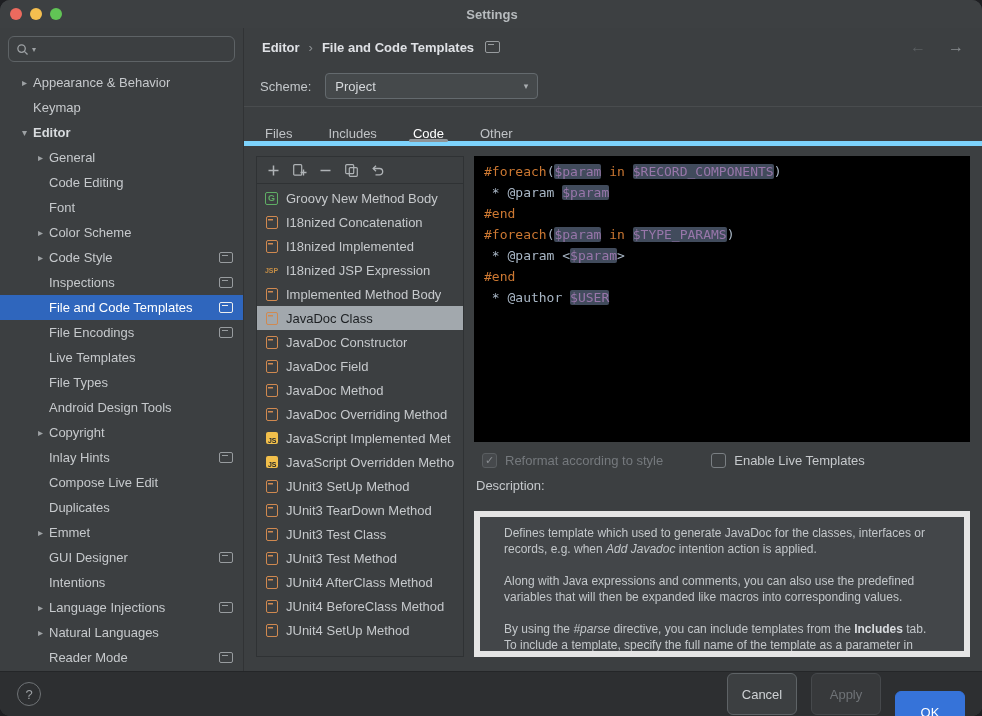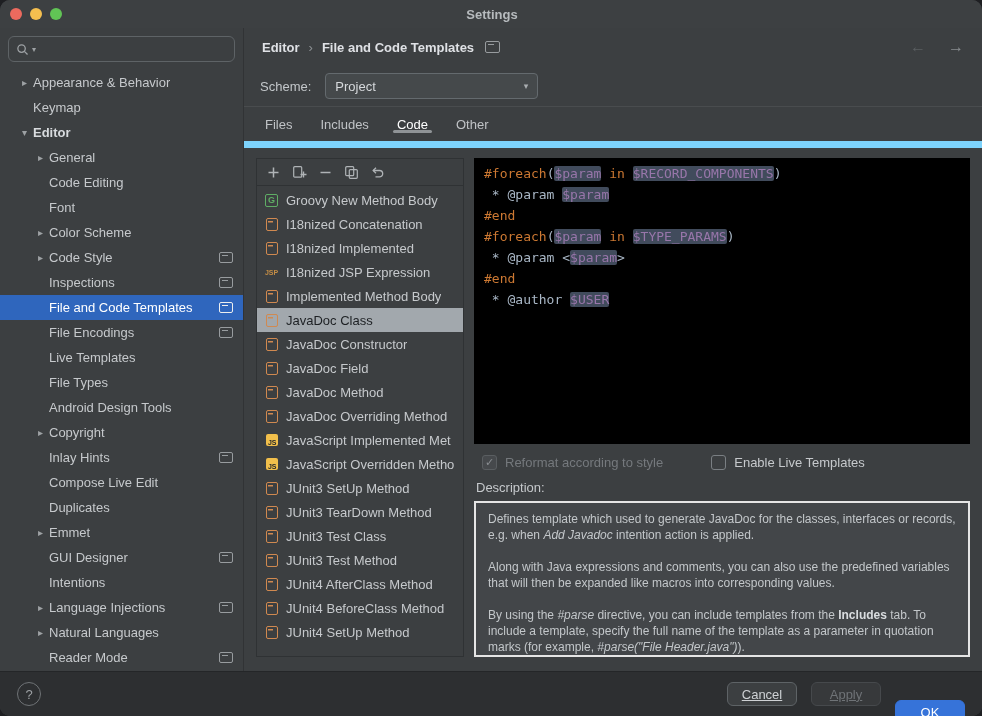--- a/index.html
+++ b/index.html
@@ -34,21 +34,21 @@
   .crumbsep{color:#8b8f92;font-size:13px;}
   .crumbicon{margin-left:2px;width:13px;height:10px;}
   .navarrows{margin-left:auto;display:flex;gap:22px;font-size:16px;line-height:1;}
   .arrow-back{color:#5b5f62;}
   .arrow-fwd{color:#8a8e91;}
   .schemerow{height:40px;flex:0 0 auto;display:flex;align-items:center;padding:0 16px;gap:14px;border-bottom:1px solid #494c4e;}
   .schemelabel{font-size:13px;color:#c3c7ca;}
   .combo{width:193px;height:24px;background:#45494b;border:1px solid #646a6e;border-radius:4px;
     display:flex;align-items:center;padding:0 9px;font-size:13px;color:#d6d9dc;}
   .combo .caret{margin-left:auto;color:#a9adb0;font-size:9px;}
-  .tabsrow{height:34px;flex:0 0 auto;display:flex;align-items:center;padding:0 8px;gap:2px;border-bottom:7px solid #7dd3fc;}
+  .tabsrow{height:34px;flex:0 0 auto;display:flex;align-items:flex-end;padding:0 8px;gap:10px;border-bottom:5px solid #7dd3fc;}
   .tab{padding:0 13px;font-size:13px;color:#c0c3c6;display:flex;align-items:center;position:relative;cursor:default;}
   .tab.active{color:#fff;}
   .tab.active::after{content:"";position:absolute;left:9px;right:9px;bottom:-1px;height:3px;background:#8f9396;border-radius:2px;}
   .content{flex:1;display:flex;padding:10px 12px 14px 12px;gap:10px;min-height:0;}
   
   .list-panel{width:206px;flex:0 0 auto;border:1px solid #2f3234;display:flex;flex-direction:column;min-height:0;}
   .list-toolbar{height:26px;flex:0 0 auto;display:flex;align-items:center;gap:11px;padding:0 9px;border-bottom:1px solid #2f3234;}
   .tbtn{width:15px;height:15px;display:flex;cursor:default;}
   .tbtn svg{width:15px;height:15px;}
   .tpl-list{flex:1;overflow:hidden;padding-top:2px;}
@@ -71,34 +71,34 @@
   .cl span.t{color:var(--code-text,#a9b7c6);}
   .cl span.vh{color:var(--code-variable,#9876aa);background:var(--code-var-bg,#414b5c);border-radius:2px;}
   .opts{height:36px;flex:0 0 auto;display:flex;align-items:center;gap:48px;padding:0 8px;}
   .cb{display:flex;align-items:center;gap:8px;font-size:13px;cursor:default;}
   .cb .box{width:15px;height:15px;border-radius:3px;box-sizing:border-box;display:flex;align-items:center;justify-content:center;font-size:11px;}
   .cb.disabled .box{background:#46494c;border:1px solid #5a5e61;color:#8b8f93;}
   .cb.disabled .cblabel{color:#75797d;}
   .cb.normal .box{background:transparent;border:1px solid #7a7f83;color:transparent;}
   .cb.normal .cblabel{color:#c6c9cc;}
   .desc-label{font-size:13px;color:#c6c9cc;padding:0 2px 6px;}
-  .desc-box{flex:1;border:2px solid #e5e5e5;background:#434649;padding:8px 12px;font-size:12px;
-    line-height:16px;color:#c3c7ca;overflow:hidden;min-height:0;}
+  .desc-box{flex:1;border:6px solid #e5e5e5;background:#434649;padding:8px 24px;font-size:12px;
+    line-height:16px;color:#c3c7ca;overflow:hidden;min-height:0;margin-top:12px;}
   .desc-box p{margin:0 0 16px;}
   .desc-box p:last-child{margin-bottom:0;}
   .desc-box .i{font-style:italic;}
   .desc-box .b{font-weight:bold;color:#d9dcdf;}
   
   .footer{height:44px;flex:0 0 auto;background:#2d2f31;border-top:1px solid #242628;
     display:flex;align-items:center;padding:0 17px;gap:14px;}
   .help{width:22px;height:22px;border-radius:50%;border:1px solid #6f7376;color:#9da1a4;
     display:flex;align-items:center;justify-content:center;font-size:13px;cursor:default;}
   .spacer{flex:1;}
-  .btn{min-width:70px;height:24px;border-radius:6px;display:flex;align-items:center;justify-content:center;
-    font-size:13px;box-sizing:border-box;padding:0 12px;cursor:default;text-decoration:underline;}
+  .btn{min-width:70px;height:42px;border-radius:6px;display:flex;align-items:center;justify-content:center;
+    font-size:13px;box-sizing:border-box;padding:0 12px;cursor:default;}
   .btn.cancel{background:#3c3f41;border:1px solid #5e6366;color:#ced1d4;}
   .btn.apply{background:#37393b;border:1px solid #46494c;color:#6f7377;}
   .btn.ok{background:var(--ok-button,#3673d9);border:1px solid var(--ok-button,#3673d9);color:#fff;margin-top:36px;}
 </style>
 </head>
 <body>
 
 <div class="window">
 
   <div class="titlebar">

